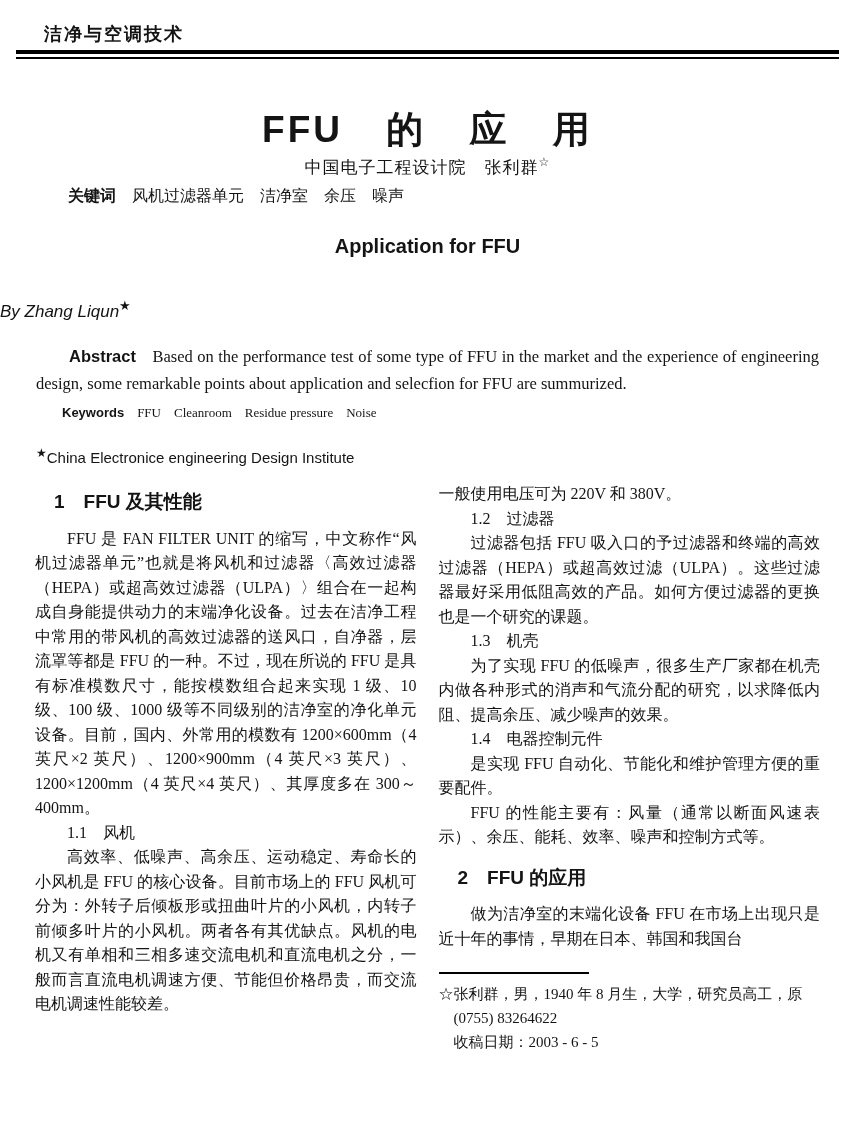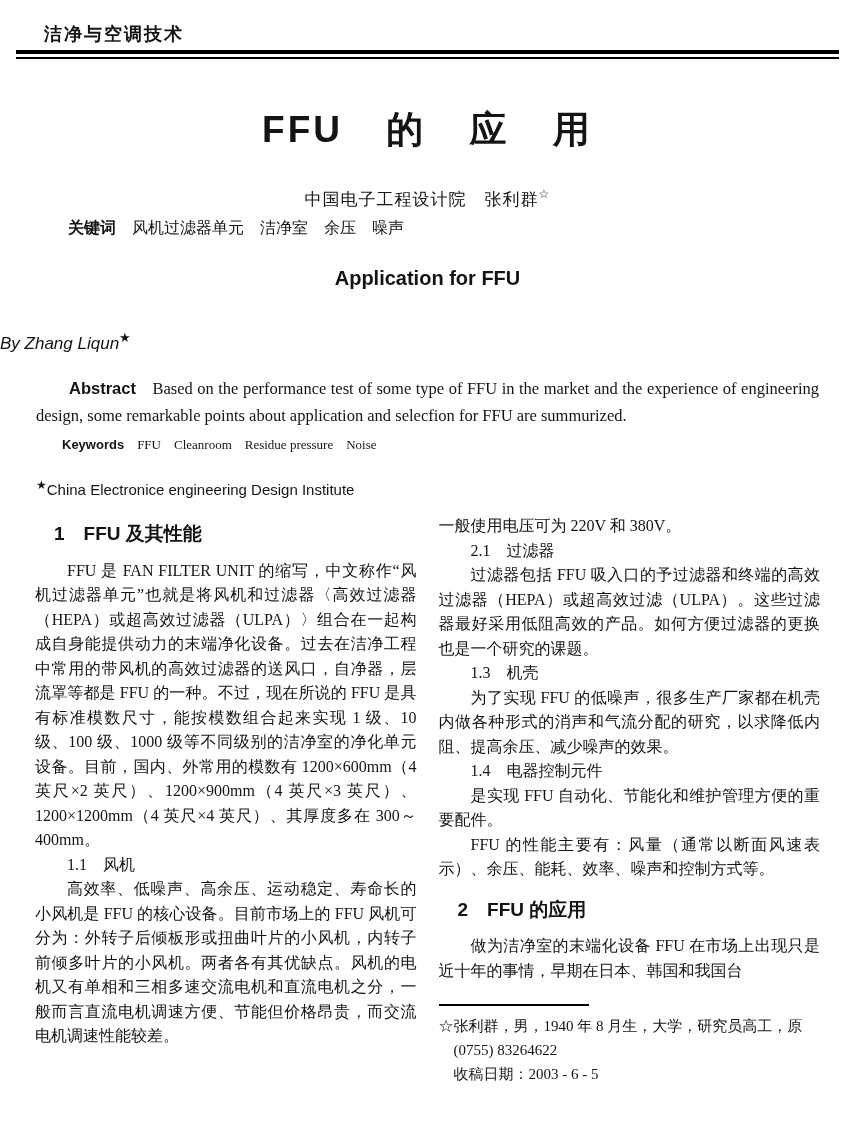--- a/index.html
+++ b/index.html
@@ -15,21 +15,21 @@
     font-weight:bold;font-size:18px;letter-spacing:2px;margin-left:28px;
   }
   .rule-thick{height:4px;background:#000;margin-top:4px;}
   .rule-thin{height:2px;background:#000;margin-top:3px;}
   
   h1.title{
     text-align:center;margin:46px 0 0 0;
     font-family:"Liberation Sans","DejaVu Sans",sans-serif;
     font-size:37px;font-weight:bold;letter-spacing:3px;word-spacing:30px;
   }
-  .author{ text-align:center;font-size:17px;margin-top:32px;letter-spacing:1px; }
+  .author{ text-align:center;font-size:17px;letter-spacing:1px; }
   .author sup{font-size:12px;}
   
   .abs-cn{margin:24px 36px 0 36px;font-size:16px;line-height:26px;text-align:justify;}
   .abs-cn .p1{text-indent:2em;margin:0;}
   .lbl{
     font-family:"Liberation Sans","DejaVu Sans",sans-serif;
     font-weight:bold;margin-right:1em;
   }
   .kw-cn{margin:4px 36px 0 36px;font-size:16px;line-height:26px;text-indent:2em;}
   
@@ -115,21 +115,21 @@
 
     <div class="col col-left">
       <h2 class="sec">1　FFU 及其性能</h2>
       <p>FFU 是 FAN FILTER UNIT 的缩写，中文称作“风机过滤器单元”也就是将风机和过滤器〈高效过滤器（HEPA）或超高效过滤器（ULPA）〉组合在一起构成自身能提供动力的末端净化设备。过去在洁净工程中常用的带风机的高效过滤器的送风口，自净器，层流罩等都是 FFU 的一种。不过，现在所说的 FFU 是具有标准模数尺寸，能按模数组合起来实现 1 级、10 级、100 级、1000 级等不同级别的洁净室的净化单元设备。目前，国内、外常用的模数有 1200×600mm（4 英尺×2 英尺）、1200×900mm（4 英尺×3 英尺）、1200×1200mm（4 英尺×4 英尺）、其厚度多在 300～400mm。</p>
       <h3 class="sub">1.1　风机</h3>
       <p>高效率、低噪声、高余压、运动稳定、寿命长的小风机是 FFU 的核心设备。目前市场上的 FFU 风机可分为：外转子后倾板形或扭曲叶片的小风机，内转子前倾多叶片的小风机。两者各有其优缺点。风机的电机又有单相和三相多速交流电机和直流电机之分，一般而言直流电机调速方便、节能但价格昂贵，而交流电机调速性能较差。</p>
     </div>
 
     <div class="col col-right">
       <p class="noindent">一般使用电压可为 220V 和 380V。</p>
-      <h3 class="sub">2.1　过滤器</h3>
+      <h3 class="sub">1.2　过滤器</h3>
       <p>过滤器包括 FFU 吸入口的予过滤器和终端的高效过滤器（HEPA）或超高效过滤（ULPA）。这些过滤器最好采用低阻高效的产品。如何方便过滤器的更换也是一个研究的课题。</p>
       <h3 class="sub">1.3　机壳</h3>
       <p>为了实现 FFU 的低噪声，很多生产厂家都在机壳内做各种形式的消声和气流分配的研究，以求降低内阻、提高余压、减少噪声的效果。</p>
       <h3 class="sub">1.4　电器控制元件</h3>
       <p>是实现 FFU 自动化、节能化和维护管理方便的重要配件。</p>
       <p>FFU 的性能主要有：风量（通常以断面风速表示）、余压、能耗、效率、噪声和控制方式等。</p>
       <h2 class="sec mt">2　FFU 的应用</h2>
       <p>做为洁净室的末端化设备 FFU 在市场上出现只是近十年的事情，早期在日本、韩国和我国台</p>
 
       <div class="footnote">

